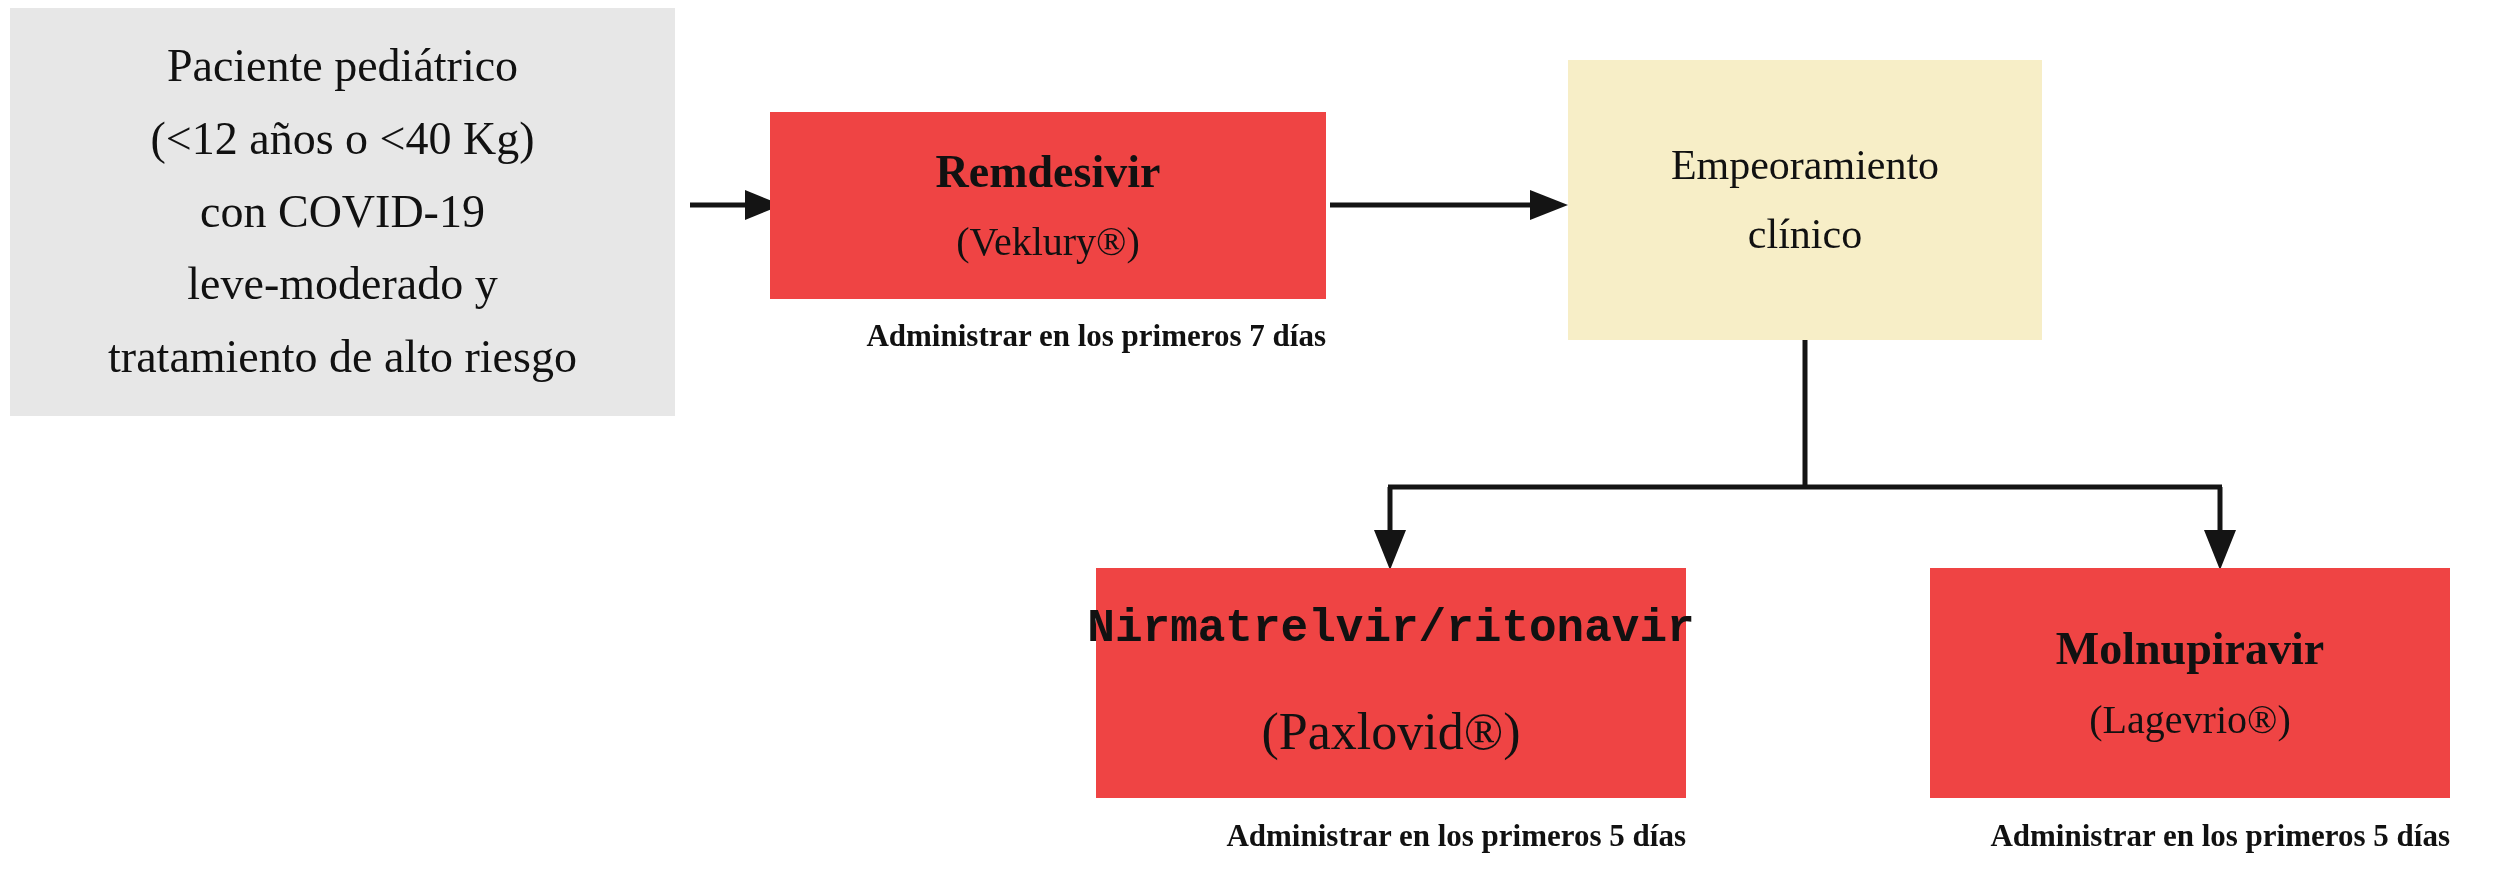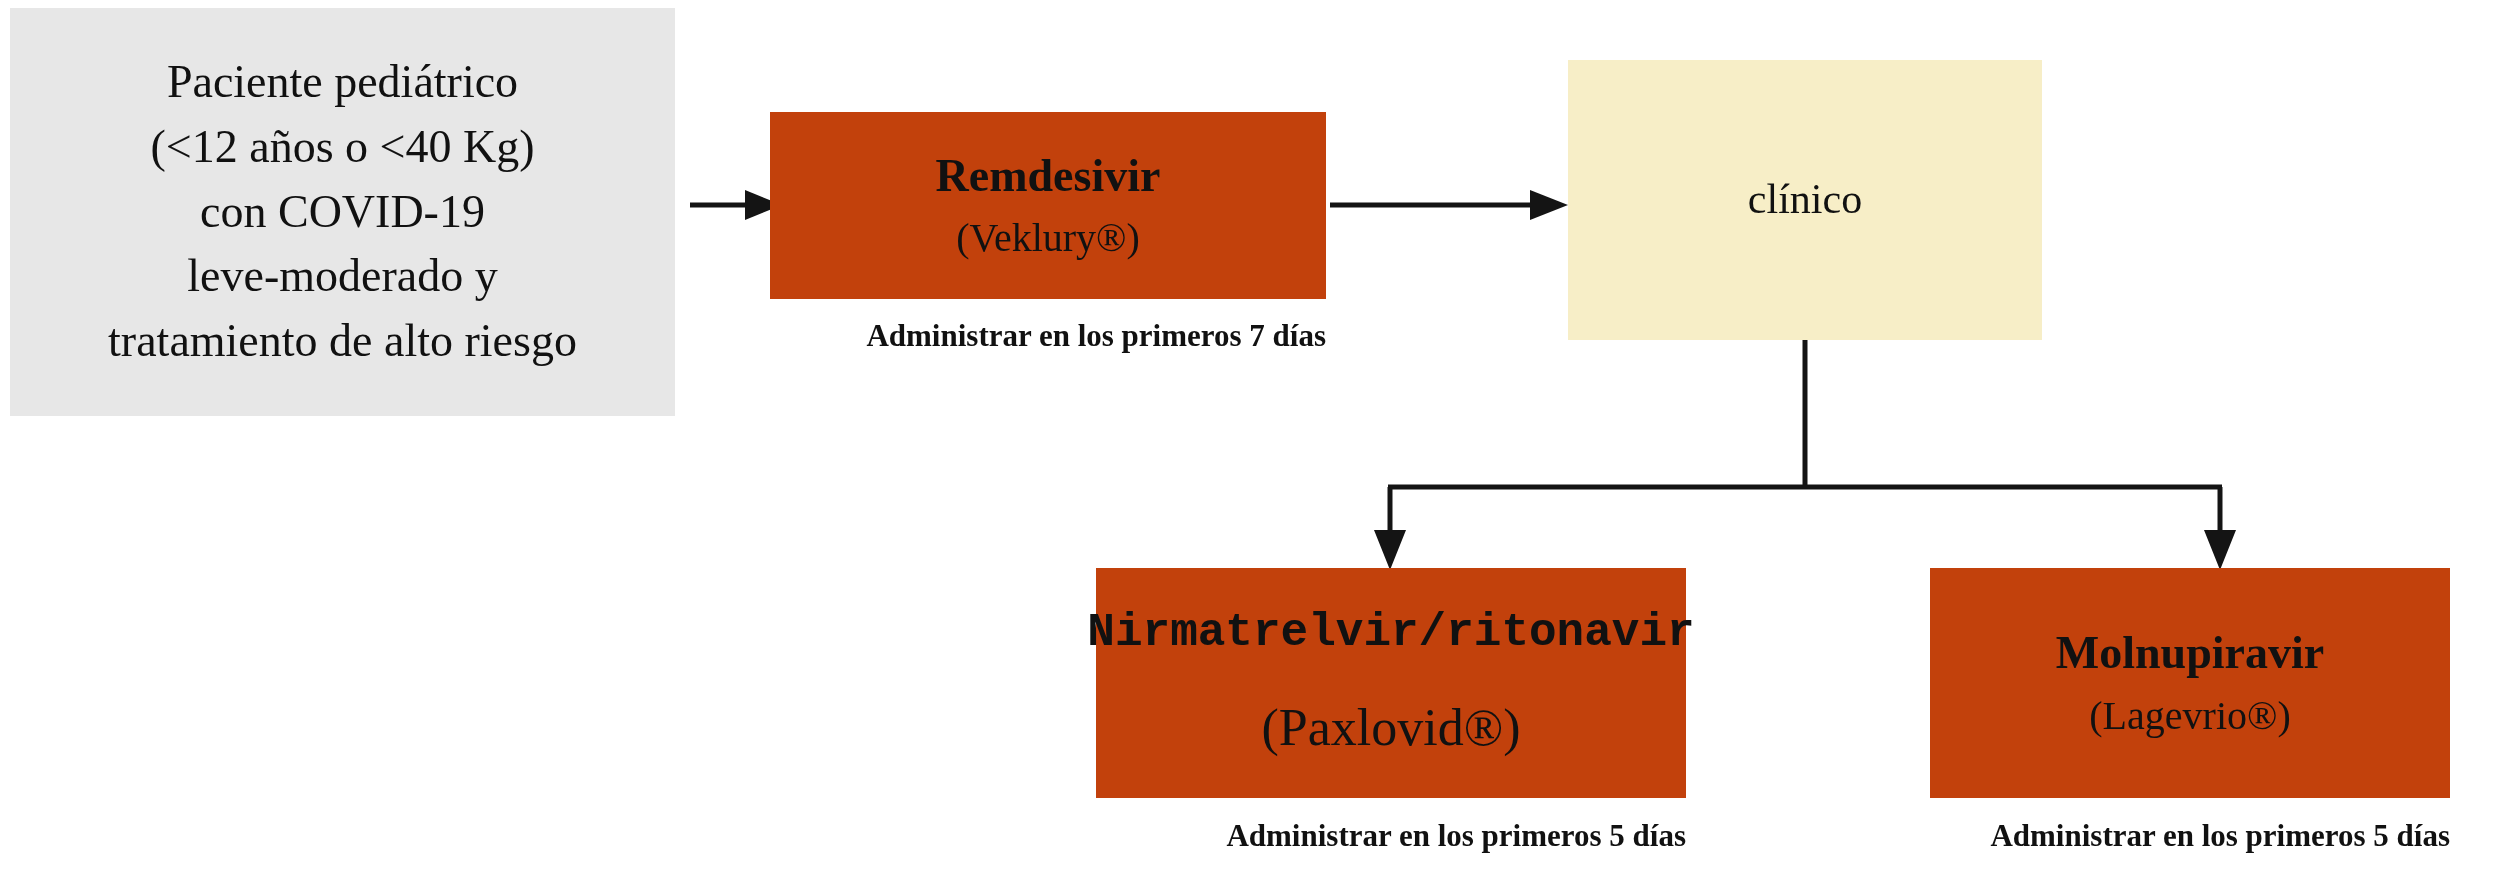--- a/index.html
+++ b/index.html
@@ -22,23 +22,24 @@
   
   .node {
     position: absolute;
     box-sizing: border-box;
     display: flex;
     flex-direction: column;
     align-items: center;
     justify-content: center;
     text-align: center;
     line-height: 1.32;
+    gap: 8px;
   }
   .node-gray   { background: #e7e7e7; }
-  .node-blue   { background: #c2410c; }
+  .node-blue   { background: #ef4444; }
   .node-yellow { background: #f7eec7; }
 
   .line { display: block; white-space: nowrap; }
 
   
   #node-patient {
     left: 10px;  top: 8px;
     width: 665px; height: 408px;
     font-size: 46px;
     padding: 8px 10px;
@@ -159,20 +160,21 @@
     <span class="line">tratamiento de alto riesgo</span>
   </div>
 
   <div class="node node-blue" id="node-remdesivir">
     <span class="line drug-name">Remdesivir</span>
     <span class="line brand-name">(Veklury®)</span>
   </div>
   <div class="caption" id="caption-remdesivir">Administrar en los primeros 7 días</div>
 
   <div class="node node-yellow" id="node-worsening">
+    <span class="line">Empeoramiento</span>
     <span class="line">clínico</span>
   </div>
 
   <div class="node node-blue" id="node-nirmatrelvir">
     <span class="line drug-name">Nirmatrelvir/ritonavir</span>
     <span class="line brand-name">(Paxlovid®)</span>
   </div>
   <div class="caption" id="caption-nirmatrelvir">Administrar en los primeros 5 días</div>
 
   <div class="node node-blue" id="node-molnupiravir">

